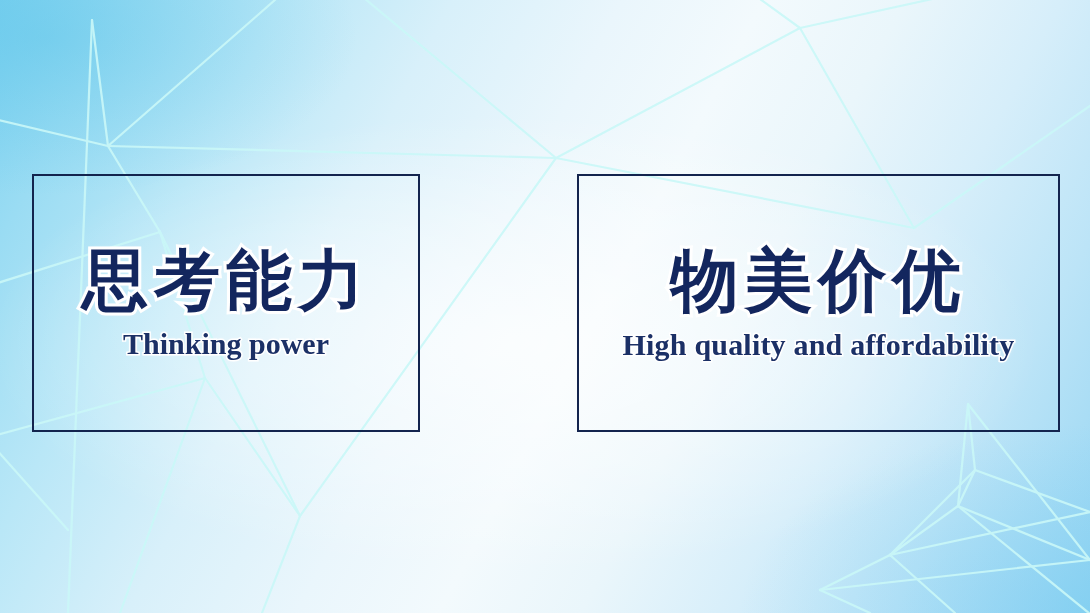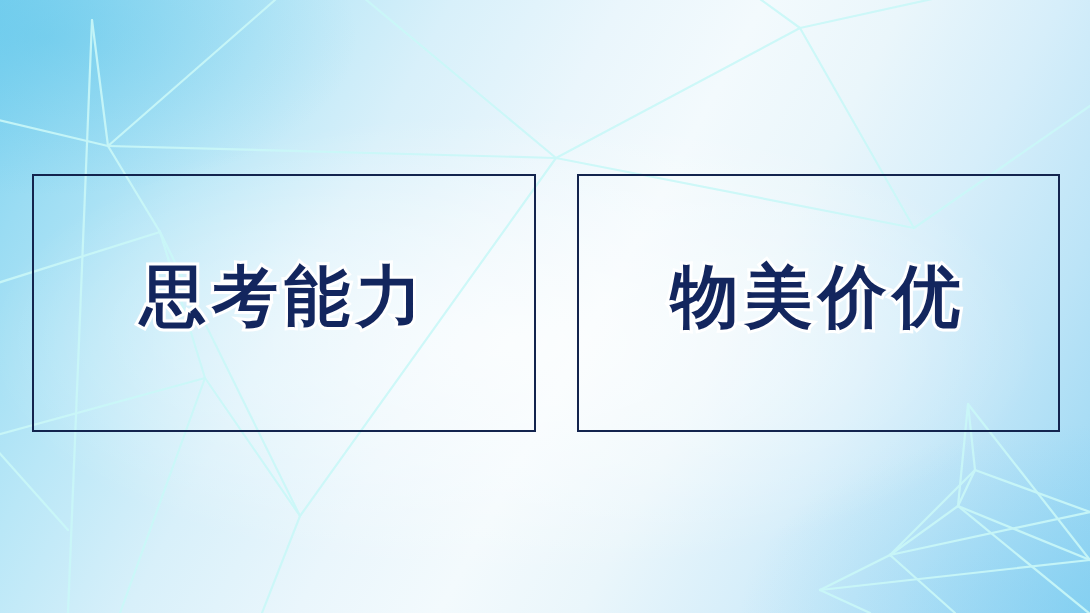--- a/index.html
+++ b/index.html
@@ -62,21 +62,21 @@
     position: absolute;
     left: 0;
     top: 0;
     width: 100%;
     height: 100%;
     display: flex;
     flex-direction: column;
     align-items: center;
     justify-content: center;
   }
-  #panel-left  { left: 32px;  top: 174px; width: 504px; height: 258px; }
+  #panel-left  { left: 32px;  top: 174px; width: 388px; height: 258px; }
   #panel-right { left: 577px; top: 174px; width: 483px; height: 258px; }
 
   .cn-title {
     font-family: "DejaVu Sans", "Liberation Sans", sans-serif;
     font-weight: 700;
     font-size: 66px;
     line-height: 1.05;
     letter-spacing: 3px;
     color: #13265e;
     white-space: nowrap;
@@ -153,23 +153,25 @@
         <line x1="820" y1="590" x2="870" y2="613"></line>
         <line x1="968" y1="404" x2="958" y2="506"></line>
       </g>
   </svg>
 
   <div class="panels">
 
     <div class="panel" id="panel-left" style="border-color: rgb(19, 36, 78);">
       <div class="panel-inner">
         <div class="cn-title" id="title-left">思考能力</div>
+        <div class="en-sub" id="sub-left">Thinking power</div>
       </div>
     </div>
 
     <div class="panel" id="panel-right" style="border-color: rgb(19, 36, 78);">
       <div class="panel-inner">
         <div class="cn-title" id="title-right">物美价优</div>
+        <div class="en-sub" id="sub-right">High quality and affordability</div>
       </div>
     </div>
 
   </div>
 </div>
 
 </body></html>

